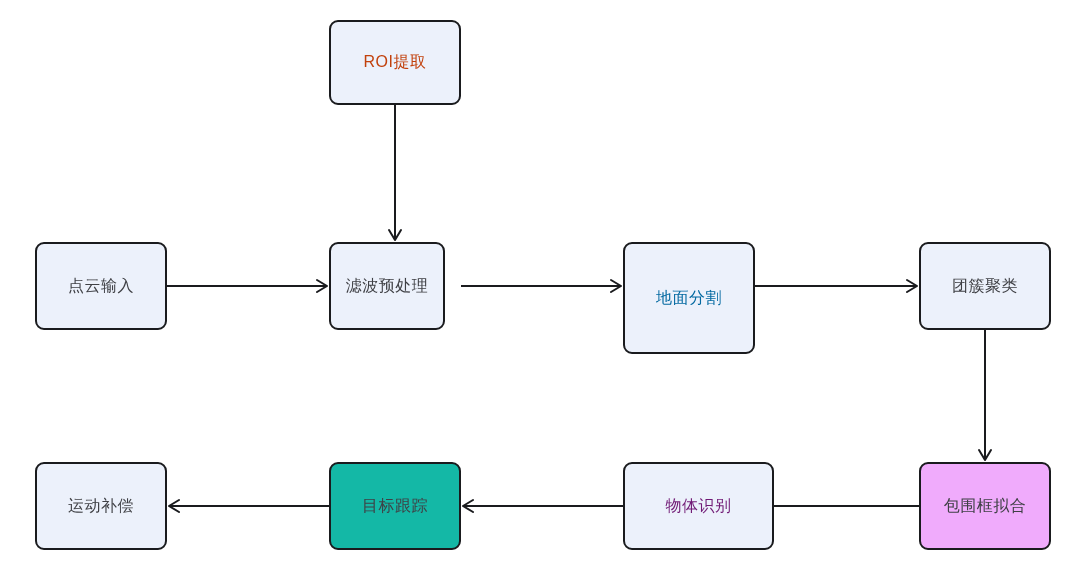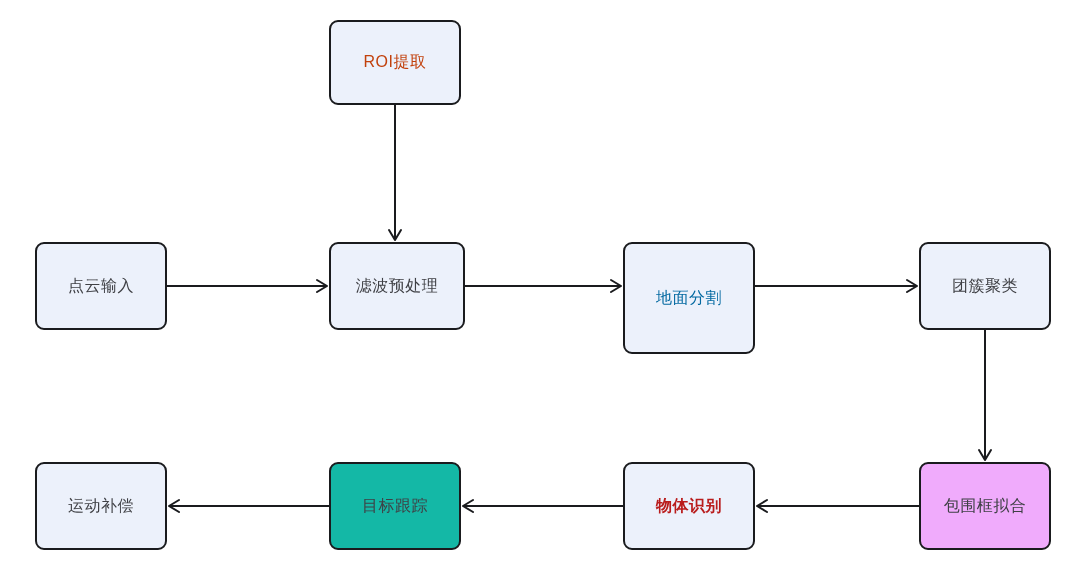--- a/index.html
+++ b/index.html
@@ -57,33 +57,33 @@
       <line x1="623" y1="506" x2="463" y2="506" stroke="#1a1b1e" stroke-width="2" marker-end="url(#arrowhead)"></line>
       <line x1="329" y1="506" x2="169" y2="506" stroke="#1a1b1e" stroke-width="2" marker-end="url(#arrowhead)"></line>
     </svg>
 
 <div class="node" style="left: 329px; top: 20px; width: 132px; height: 85px; background: rgb(236, 241, 251); border-color: rgb(26, 27, 30); color: #c2410c;">
       <span>ROI提取</span>
     </div>
     <div class="node" style="left: 35px; top: 242px; width: 132px; height: 88px; background: rgb(236, 241, 251); border-color: rgb(26, 27, 30); color: rgb(63, 64, 69);">
       <span>点云输入</span>
     </div>
-    <div class="node" style="left: 329px; top: 242px; width: 136px; height: 88px; background: rgb(236, 241, 251); border-color: rgb(26, 27, 30); color: rgb(63, 64, 69);">
+    <div class="node" style="left: 329px; top: 242px; width: 116px; height: 88px; background: rgb(236, 241, 251); border-color: rgb(26, 27, 30); color: rgb(63, 64, 69);">
       <span>滤波预处理</span>
     </div>
     <div class="node" style="left: 623px; top: 242px; width: 132px; height: 112px; background: rgb(236, 241, 251); border-color: rgb(26, 27, 30); color: #0369a1;">
       <span>地面分割</span>
     </div>
     <div class="node" style="left: 919px; top: 242px; width: 132px; height: 88px; background: rgb(236, 241, 251); border-color: rgb(26, 27, 30); color: rgb(63, 64, 69);">
       <span>团簇聚类</span>
     </div>
     <div class="node" style="left: 919px; top: 462px; width: 132px; height: 88px; background: #f0abfc; border-color: rgb(26, 27, 30); color: rgb(63, 64, 69);">
       <span>包围框拟合</span>
     </div>
-    <div class="node" style="left: 623px; top: 462px; width: 132px; height: 88px; background: rgb(236, 241, 251); border-color: rgb(26, 27, 30); color: #b91c1c; font-weight: bold;">
+    <div class="node" style="left: 623px; top: 462px; width: 151px; height: 88px; background: rgb(236, 241, 251); border-color: rgb(26, 27, 30); color: #701a75;">
       <span>物体识别</span>
     </div>
     <div class="node" style="left: 329px; top: 462px; width: 132px; height: 88px; background: #14b8a6; border-color: rgb(26, 27, 30); color: rgb(63, 64, 69);">
       <span>目标跟踪</span>
     </div>
     <div class="node" style="left: 35px; top: 462px; width: 132px; height: 88px; background: rgb(236, 241, 251); border-color: rgb(26, 27, 30); color: rgb(63, 64, 69);">
       <span>运动补偿</span>
     </div>
   </div>
 

